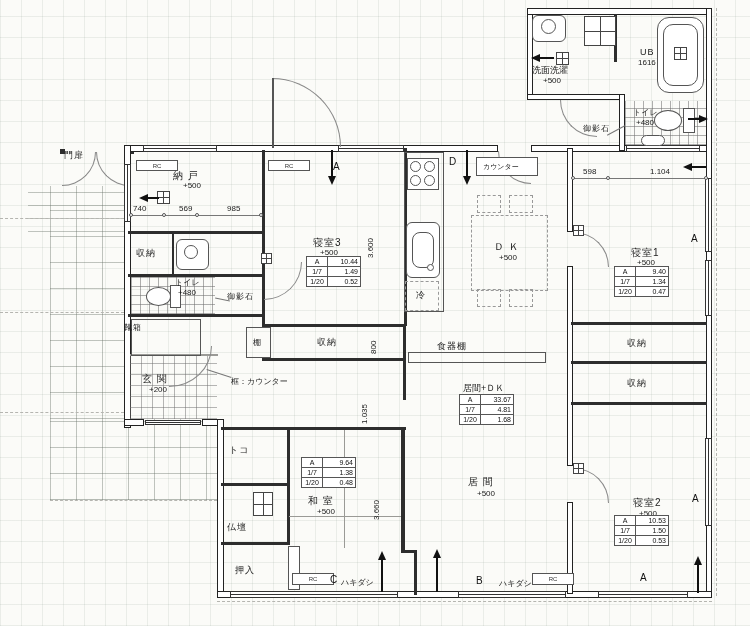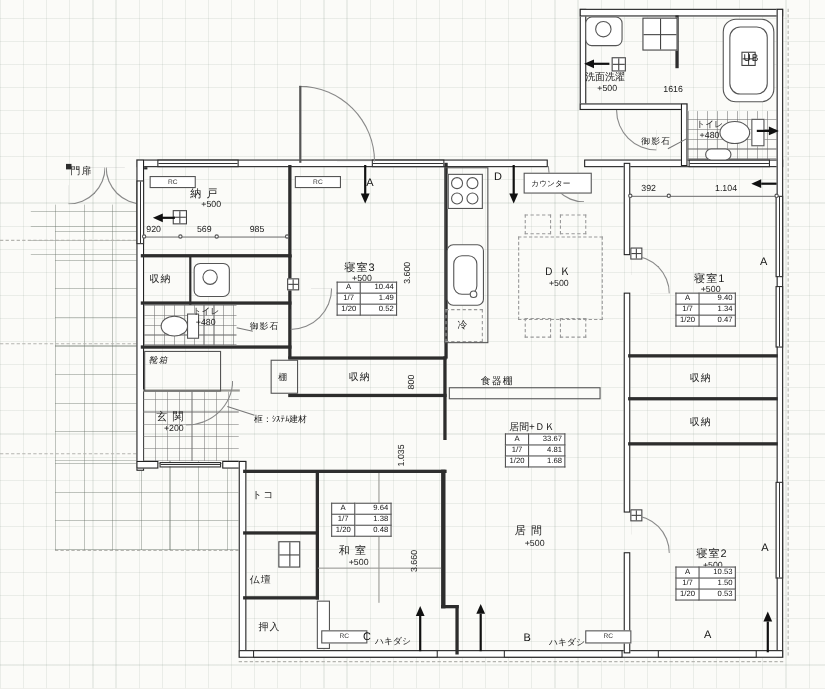--- a/index.html
+++ b/index.html
@@ -237,22 +237,22 @@
 
   <div class="lb" style="left:494px;top:240px;">Ｄ Ｋ</div>
   <div class="lv" style="left:499px;top:253px;">+500</div>
 
   <div class="lb" style="left:631px;top:246px;">寝室1</div>
   <div class="lv" style="left:637px;top:258px;">+500</div>
 
   <div class="lb" style="left:532px;top:64px;font-size:9px;letter-spacing:0;">洗面洗濯</div>
   <div class="lv" style="left:543px;top:76px;">+500</div>
 
-  <div class="lb" style="left:676px;top:47px;font-size:9px;">UB</div>
-  <div class="lv" style="left:603px;top:58px;margin-top:19px;">1616</div>
+  <div class="lb" style="left:640px;top:47px;font-size:9px;">UB</div>
+  <div class="lv" style="left:638px;top:58px;">1616</div>
 
   <div class="lb" style="left:633px;top:107px;font-size:8px;letter-spacing:0;">トイレ</div>
   <div class="lv" style="left:636px;top:118px;">+480</div>
 
   <div class="lb" style="left:175px;top:277px;font-size:8px;letter-spacing:0;">トイレ</div>
   <div class="lv" style="left:178px;top:288px;">+480</div>
 
   <div class="lb" style="left:142px;top:372px;">玄 関</div>
   <div class="lv" style="left:149px;top:385px;">+200</div>
 
@@ -264,35 +264,35 @@
 
   <div class="lb" style="left:633px;top:496px;">寝室2</div>
   <div class="lv" style="left:639px;top:509px;">+500</div>
 
   <div class="lb" style="left:136px;top:247px;font-size:9px;">収納</div>
   <div class="lb" style="left:317px;top:336px;font-size:9px;">収納</div>
   <div class="lb" style="left:627px;top:337px;font-size:9px;">収納</div>
   <div class="lb" style="left:627px;top:377px;font-size:9px;">収納</div>
   <div class="lb" style="left:253px;top:337px;font-size:8px;">棚</div>
   <div class="lb" style="left:437px;top:340px;font-size:9px;">食器棚</div>
-  <div class="lb" style="left:135px;top:322px;font-size:8px;font-style:italic;">靴箱</div>
+  <div class="lb" style="left:124px;top:322px;font-size:8px;">靴箱</div>
   <div class="lb" style="left:229px;top:444px;font-size:9px;">トコ</div>
   <div class="lb" style="left:227px;top:521px;font-size:9px;">仏壇</div>
   <div class="lb" style="left:235px;top:564px;font-size:9px;">押入</div>
 
   <div class="lb" style="left:227px;top:291px;font-size:8px;">御影石</div>
   <div class="lb" style="left:583px;top:123px;font-size:8px;">御影石</div>
-  <div class="lb" style="left:231px;top:376px;font-size:8px;letter-spacing:0;">框：ｼｽﾃﾑ建材</div>
+  <div class="lb" style="left:231px;top:376px;font-size:8px;letter-spacing:0;">框：カウンター</div>
   <div class="lb" style="left:341px;top:577px;font-size:8px;letter-spacing:0;">ハキダシ</div>
   <div class="lb" style="left:499px;top:578px;font-size:8px;letter-spacing:0;">ハキダシ</div>
 
-  <div class="dim" style="left:133px;top:204px;">920</div>
+  <div class="dim" style="left:133px;top:204px;">740</div>
   <div class="dim" style="left:179px;top:204px;">569</div>
   <div class="dim" style="left:227px;top:204px;">985</div>
-  <div class="dim" style="left:583px;top:167px;">392</div>
+  <div class="dim" style="left:583px;top:167px;">598</div>
   <div class="dim" style="left:650px;top:167px;">1.104</div>
   <div class="vdim" style="left:366px;top:258px;">3.600</div>
   <div class="vdim" style="left:369px;top:354px;">800</div>
   <div class="vdim" style="left:360px;top:424px;">1.035</div>
   <div class="vdim" style="left:372px;top:520px;">3.660</div>
 
   <div class="mk" style="left:333px;top:161px;">A</div>
   <div class="mk" style="left:449px;top:156px;">D</div>
   <div class="mk" style="left:691px;top:233px;">A</div>
   <div class="mk" style="left:692px;top:493px;">A</div>

